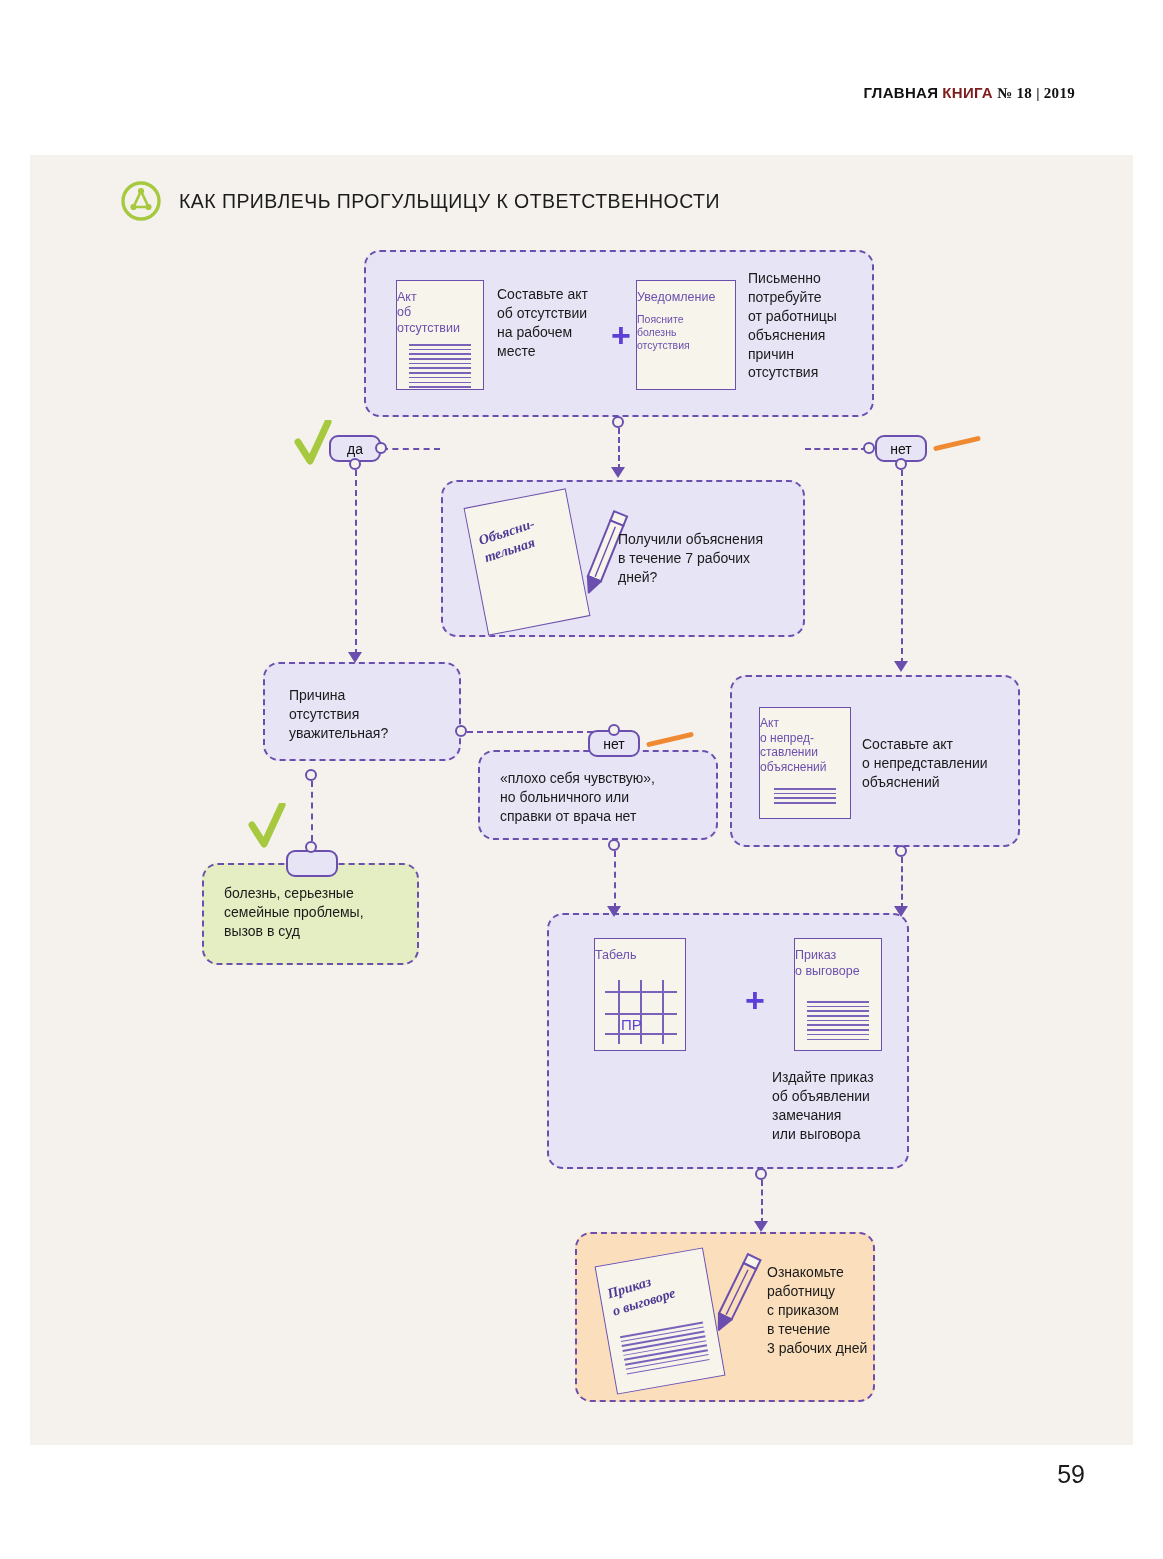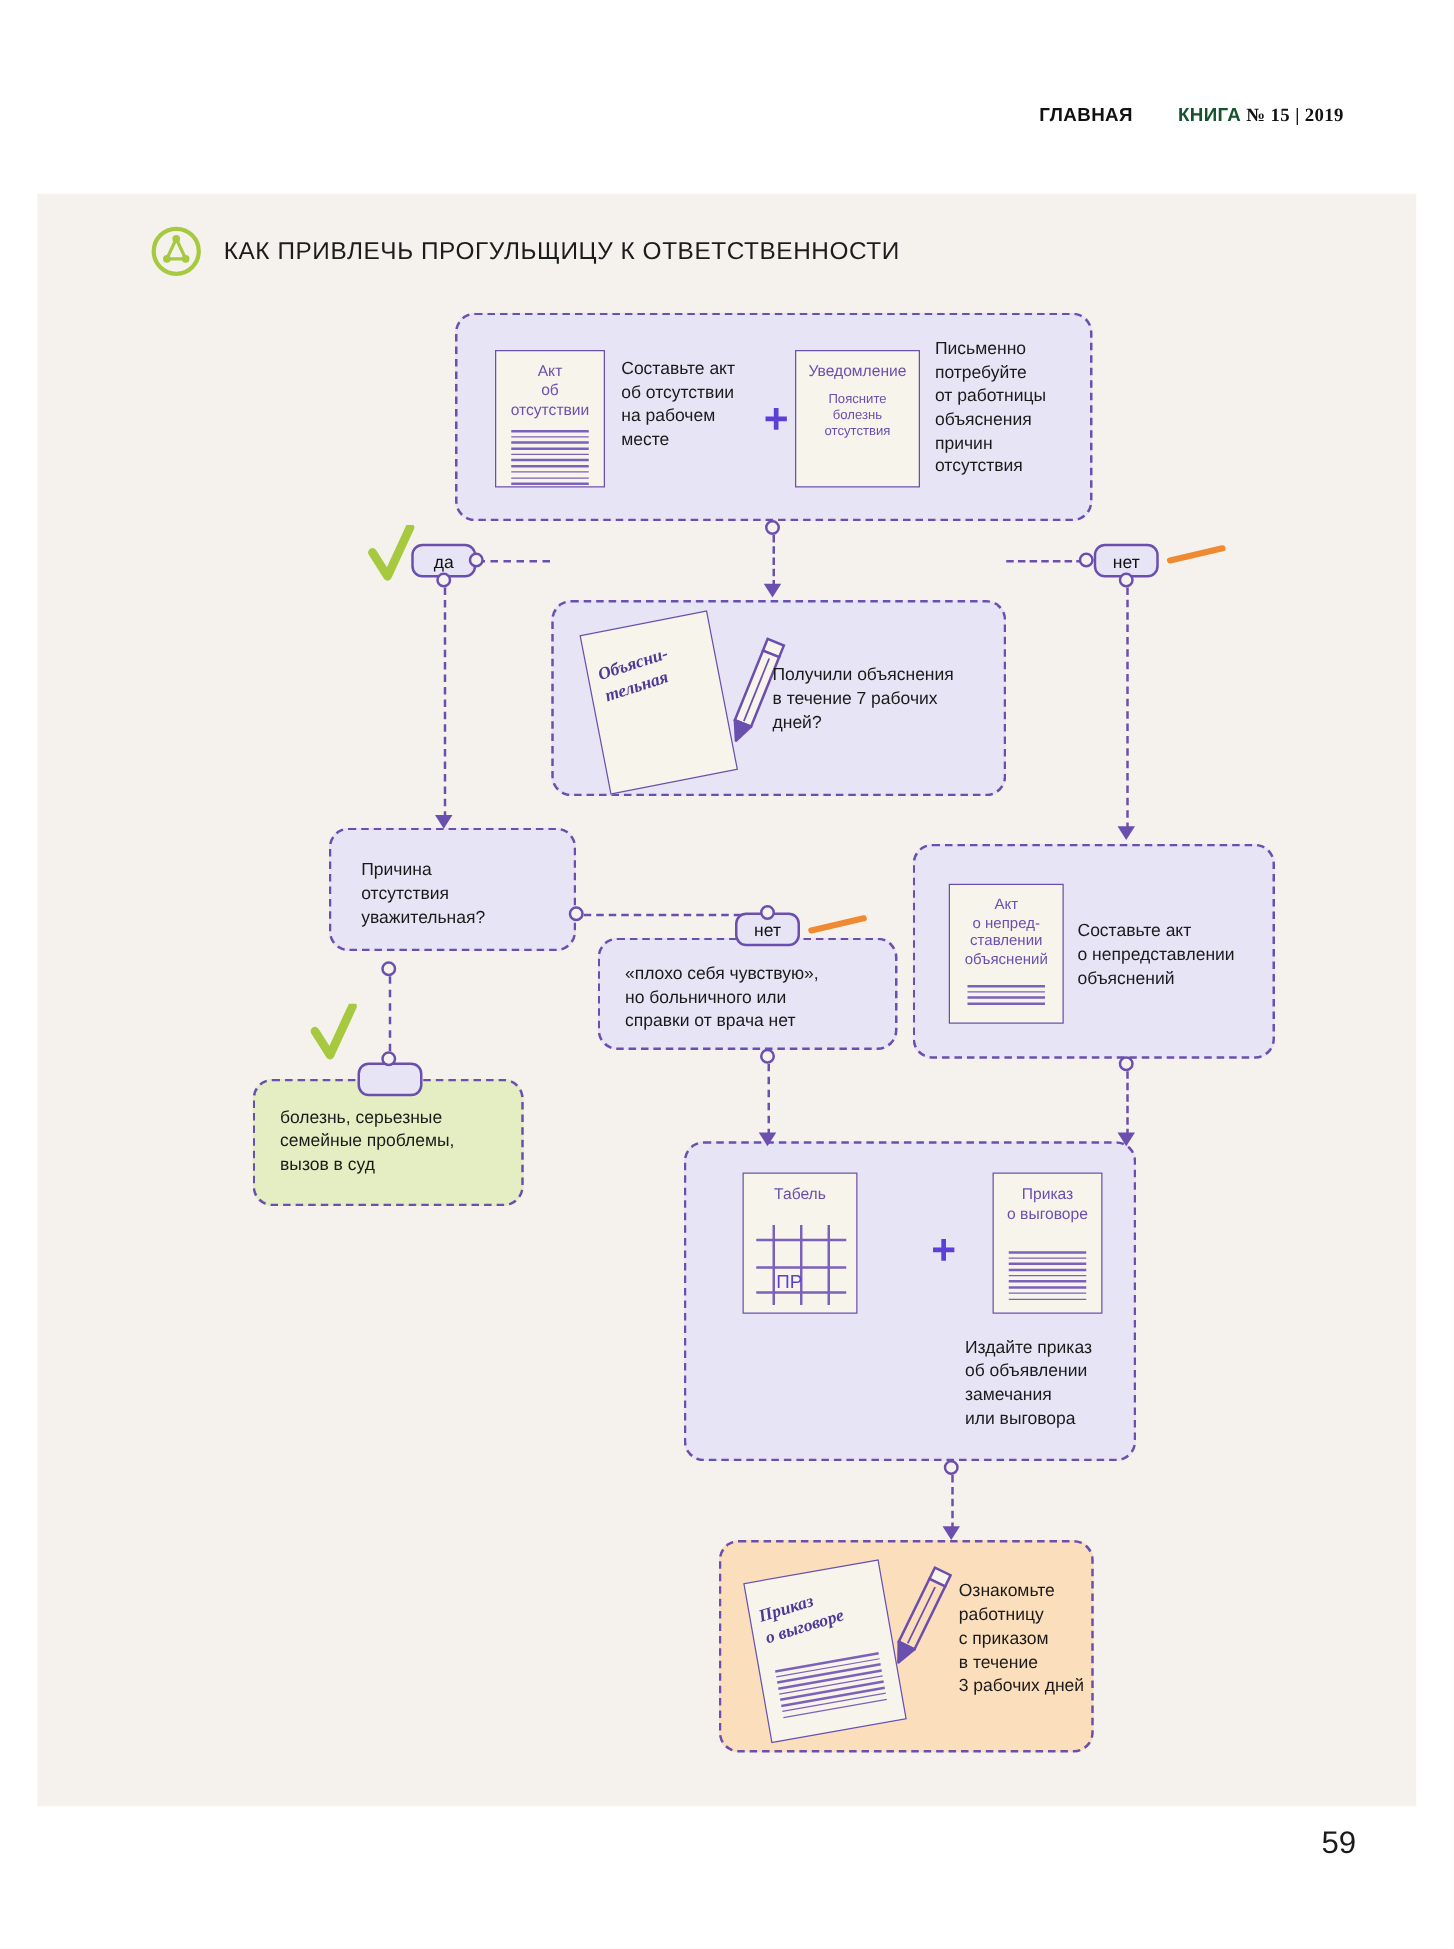--- a/index.html
+++ b/index.html
@@ -11,21 +11,21 @@
     -webkit-font-smoothing:antialiased;
   }
 
   
   #masthead{
     position:absolute;right:88px;top:84px;
     font-family:"Liberation Serif","DejaVu Serif",serif;
     font-size:15px;font-weight:bold;letter-spacing:.3px;
     color:#111;white-space:nowrap;
   }
-  #masthead .kniga{color:#14532d;margin-left:32px;}
+  #masthead .kniga{color:#7f1d1d;}
   #masthead .sans{font-family:"Liberation Sans",sans-serif;font-weight:bold;text-align:right;}
 
   
   #panel{
     position:absolute;left:30px;top:155px;
     width:1103px;height:1290px;
     background:#f5f2ed;
   }
 
   
@@ -54,21 +54,21 @@
     font-family:"Liberation Sans",sans-serif;
     white-space:pre-line;
   }
 
   
   .doc{
     position:absolute;background:#f7f4ec;
     border:1.6px solid #6b4fae;box-sizing:border-box;
   }
   .doc .dt{
-    color:#6b4fae;text-align:center;
+    color:#6b4fae;
     font-family:"Liberation Sans",sans-serif;
     white-space:pre-line;
   }
   .lines{position:absolute;left:0;right:0;}
   .lines i{display:block;height:1.6px;background:#7a62bb;margin-bottom:3.1px;}
 
   
   .tdoc{position:absolute;background:#f7f4ec;border:1.6px solid #6b4fae;box-sizing:border-box;}
   .tdoc .tt{
     position:absolute;color:#4e3a96;font-weight:bold;
@@ -115,21 +115,21 @@
     font-size:25px;color:#1a1a1a;
     font-family:"Liberation Sans",sans-serif;
   }
 </style>
 </head>
 <body>
 
 <div id="masthead">
   <span class="sans">ГЛАВНАЯ</span>
   <span class="sans kniga">КНИГА</span>
-  <span>№ 15 | 2019</span>
+  <span>№ 18 | 2019</span>
 </div>
 
 <div id="panel">
 
   <div id="title-row">
     <svg width="42" height="42" viewBox="0 0 42 42">
       <circle cx="21" cy="21" r="18" fill="none" stroke="#a6c93f" stroke-width="3.4"></circle>
       <path d="M21 11 L13.5 27 L28.5 27 Z" fill="none" stroke="#a6c93f" stroke-width="2.6" stroke-linejoin="round"></path>
       <circle cx="21" cy="11" r="3.1" fill="#a6c93f"></circle>
       <circle cx="13.5" cy="27" r="3.1" fill="#a6c93f"></circle>

